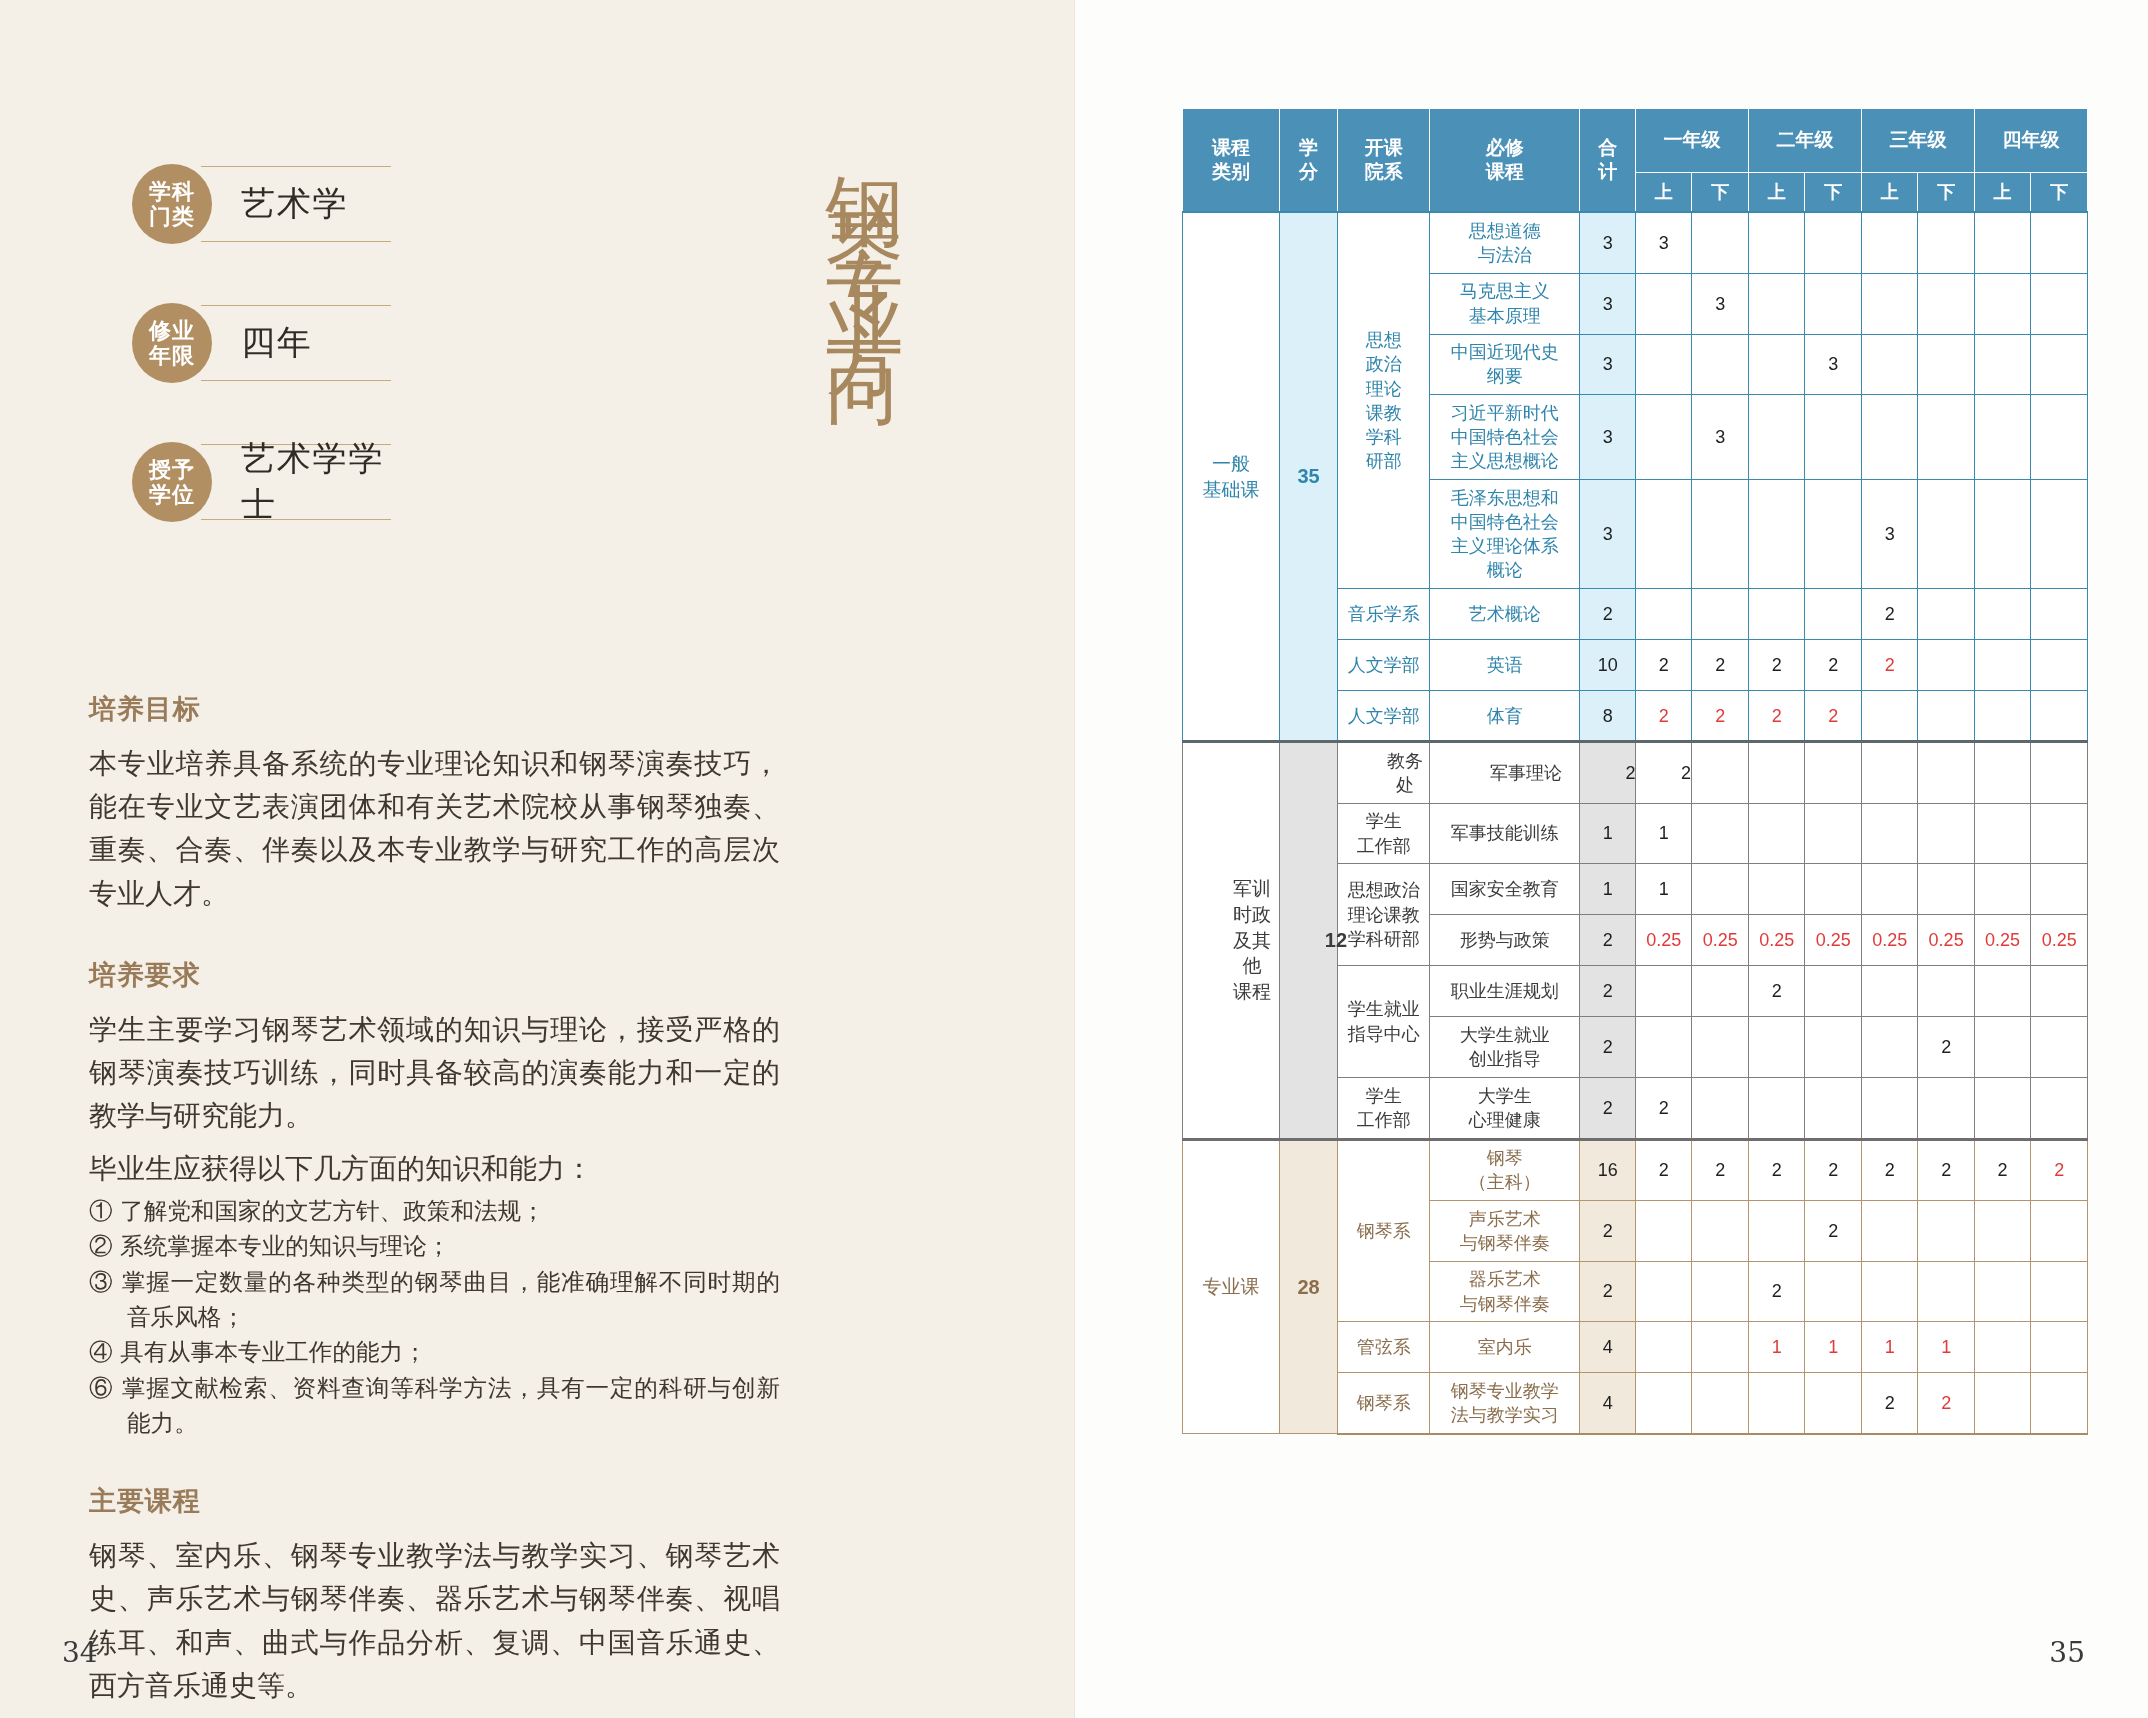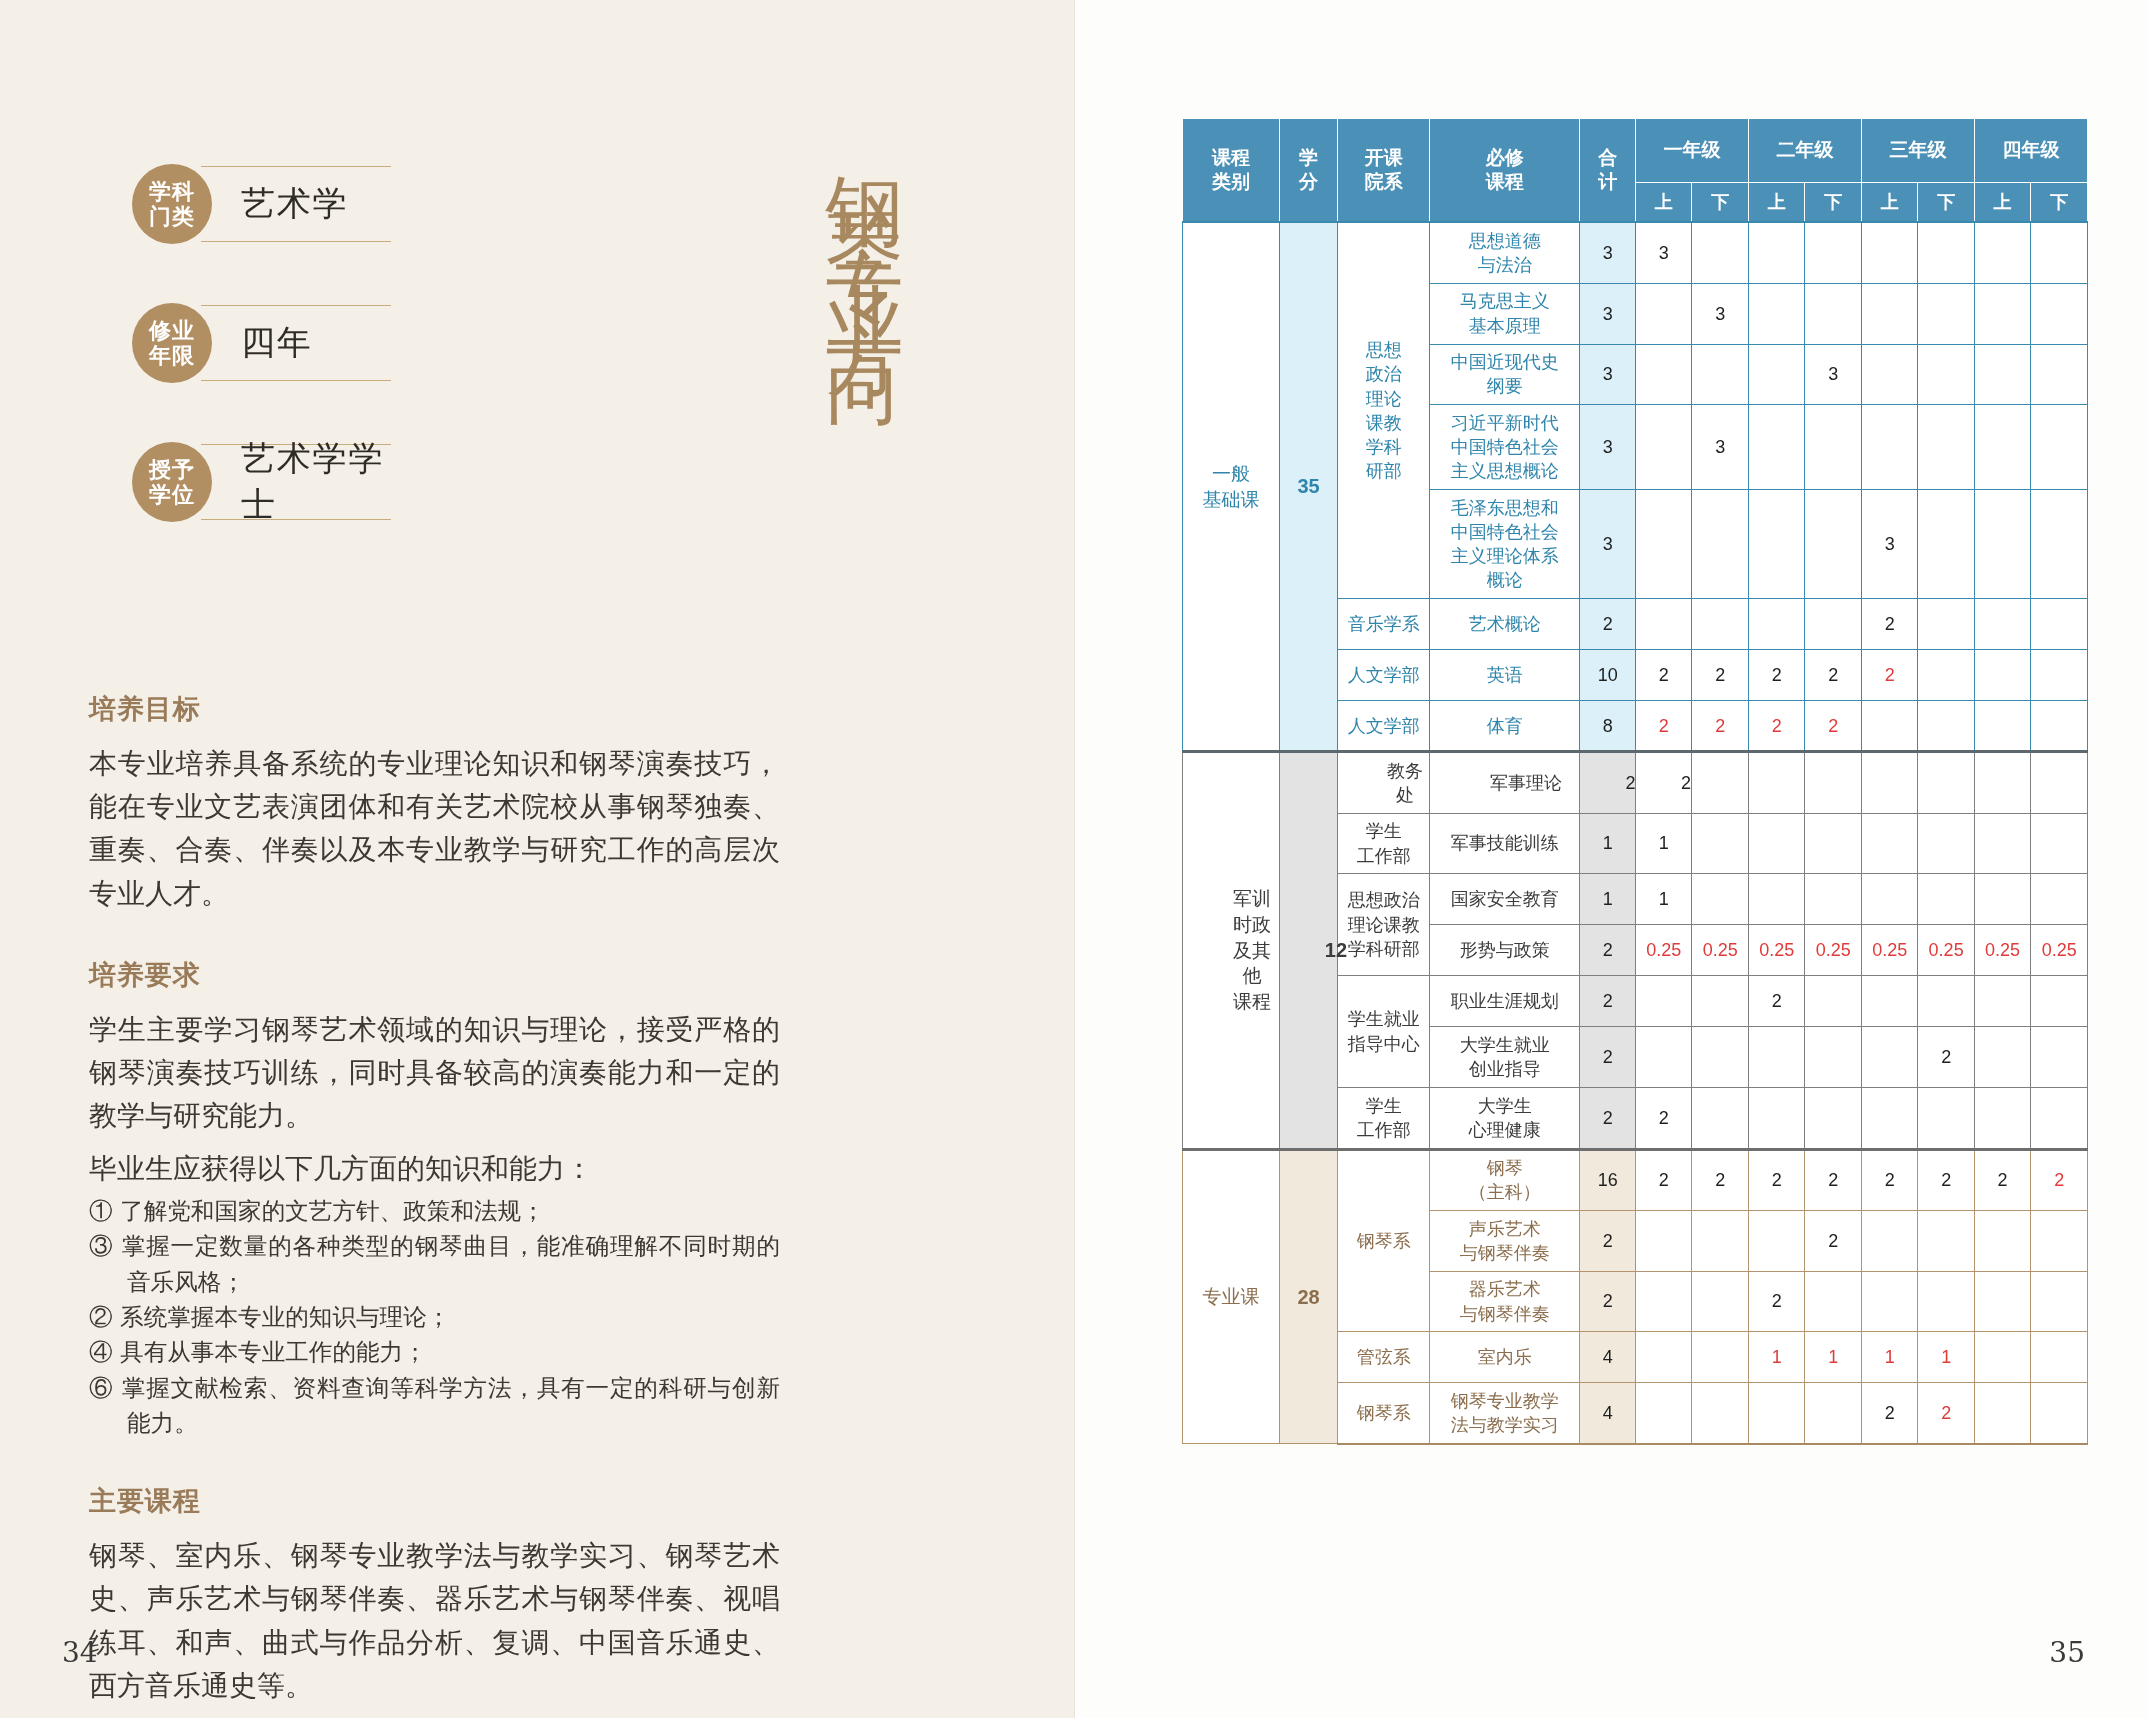--- a/index.html
+++ b/index.html
@@ -36,21 +36,21 @@
              margin:0 0 9px 0;text-align:justify;}
   .textcol p.intro{margin-bottom:3.6px;}
   .textcol ul{list-style:none;margin:0 0 5.5px 0;padding:0;font-family:"DejaVu Serif",serif;}
   .textcol li{font-size:23.6px;line-height:1.5;padding-left:38px;text-indent:-38px;text-align:justify;}
 
   .pagenum{position:absolute;font-family:"DejaVu Serif",serif;font-size:28px;color:#3a3a3a;}
   .pn-left{left:62px;top:1636px;}
   .pn-right{right:64px;top:1636px;}
 
   
-  .tablewrap{position:absolute;left:107px;top:118px;}
+  .tablewrap{position:absolute;left:107px;top:108px;}
   table.ctable{border-collapse:collapse;table-layout:fixed;width:906px;
                font-family:"Liberation Sans",sans-serif;}
   .ctable th{background:#4b90b6;color:#fff;font-size:19px;font-weight:700;
              border:1.8px solid #ffffff;white-space:pre-line;line-height:1.3;padding:3.6px 1.8px;}
   .ctable thead tr.r1 th{height:56px;}
   .ctable thead tr.r2 th{height:31px;font-size:18px;}
   .ctable td{border:1.8px solid var(--bc);text-align:center;vertical-align:middle;
              white-space:pre-line;padding:5.5px 2.7px;height:51px;box-sizing:border-box;
              font-size:18px;line-height:1.35;background:#fff;}
   tbody.sec-blue{--bc:#3a8ab0;--tx:#2f85ab;--shade:#dbf0f8;}
@@ -100,22 +100,22 @@
 
   <div class="textcol">
     <h2>培养目标</h2>
     <p>本专业培养具备系统的专业理论知识和钢琴演奏技巧，能在专业文艺表演团体和有关艺术院校从事钢琴独奏、重奏、合奏、伴奏以及本专业教学与研究工作的高层次专业人才。</p>
 
     <h2 class="gap">培养要求</h2>
     <p>学生主要学习钢琴艺术领域的知识与理论，接受严格的钢琴演奏技巧训练，同时具备较高的演奏能力和一定的教学与研究能力。</p>
     <p class="intro">毕业生应获得以下几方面的知识和能力：</p>
     <ul>
       <li>① 了解党和国家的文艺方针、政策和法规；</li>
+      <li>② 系统掌握本专业的知识与理论；</li>
       <li>③ 掌握一定数量的各种类型的钢琴曲目，能准确理解不同时期的音乐风格；</li>
-      <li>② 系统掌握本专业的知识与理论；</li>
       <li>④ 具有从事本专业工作的能力；</li>
       <li>⑥ 掌握文献检索、资料查询等科学方法，具有一定的科研与创新能力。</li>
     </ul>
 
     <h2 class="gap">主要课程</h2>
     <p>钢琴、室内乐、钢琴专业教学法与教学实习、钢琴艺术史、声乐艺术与钢琴伴奏、器乐艺术与钢琴伴奏、视唱练耳、和声、曲式与作品分析、复调、中国音乐通史、西方音乐通史等。</p>
 
     <h2 class="gap">主要实践性教学环节</h2>
     <p>包括社会实践、艺术实践及教学实践等。</p>
   </div>

